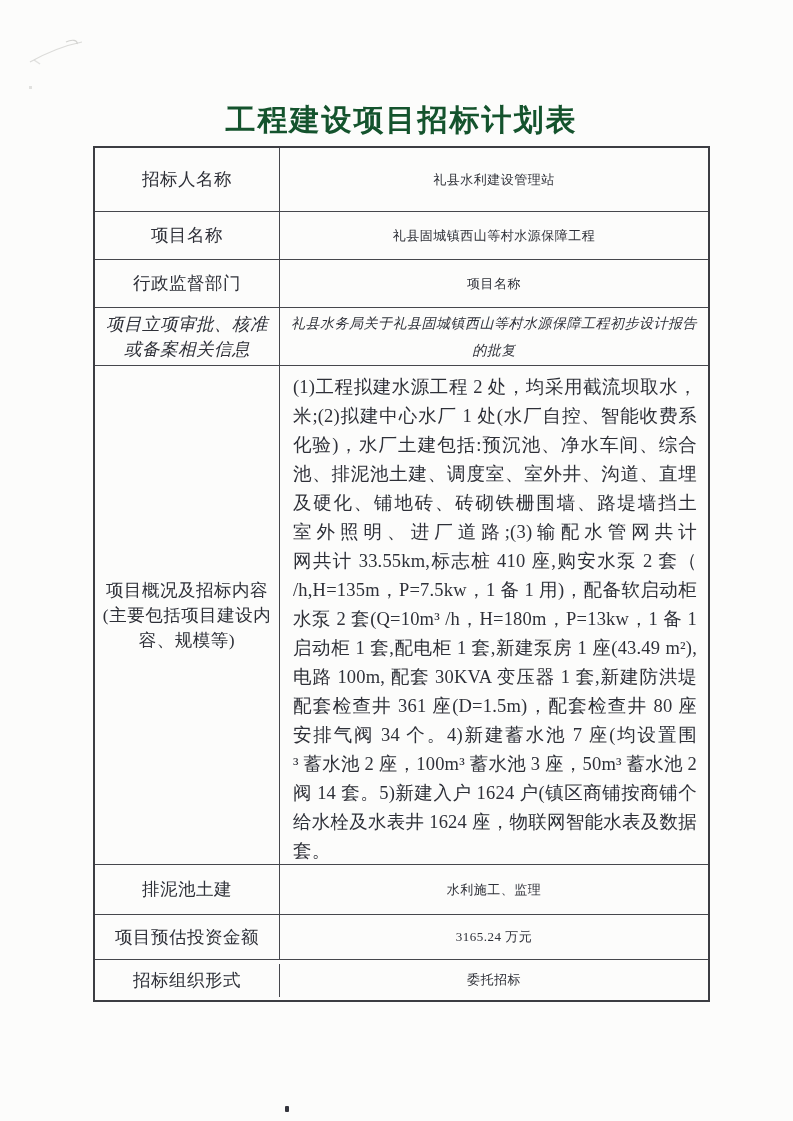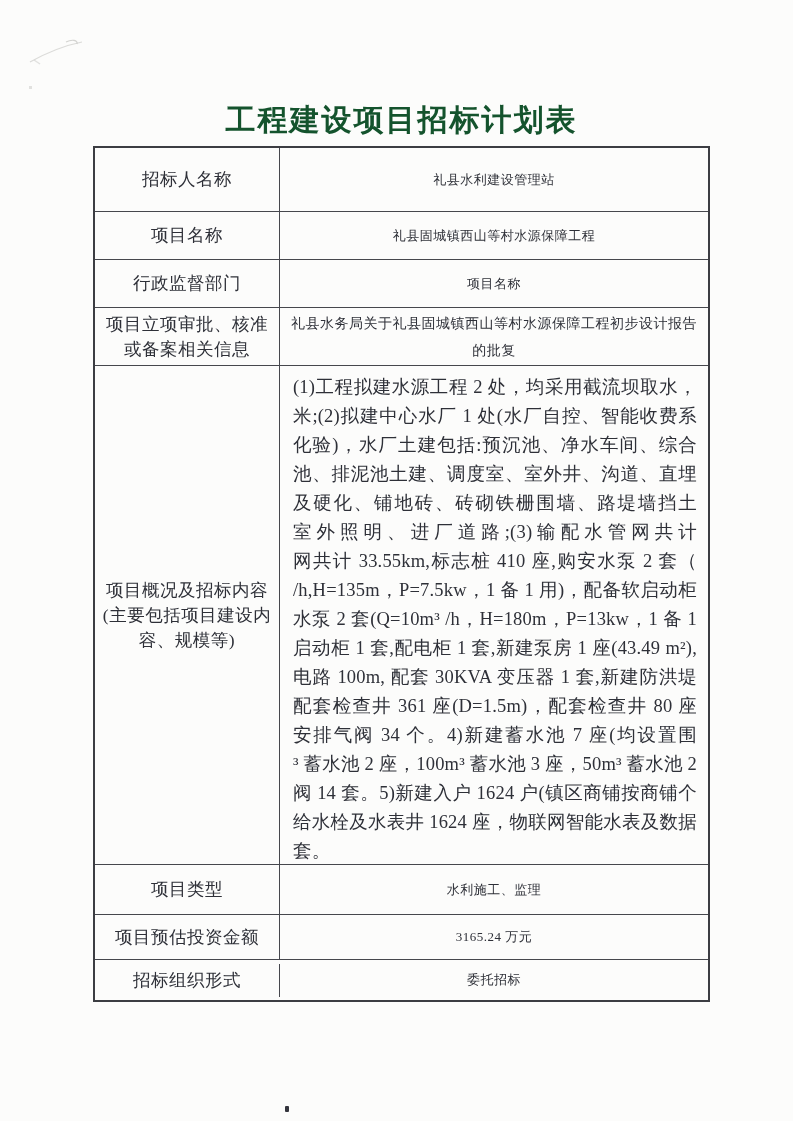--- a/index.html
+++ b/index.html
@@ -56,21 +56,21 @@
   .value-cell{
     flex:1 1 auto;
     text-align:center;
     font-size:13px;
     letter-spacing:0.5px;
     padding:2px 10px;
   }
   .r1{height:64px;}
   .r2{height:48px;}
   .r3{height:48px;}
-  .r4{height:58px;}
+  .r4{height:58px;font-style:italic;}
   .r5{height:499px;}
   .r6{height:50px;}
   .r7{height:45px;}
   .r8{height:40px;align-items:center;}
   .r4 .value-cell{font-size:14px;line-height:27px;}
   .overview-cell{
     display:block;
     text-align:left;
     padding:7px 11px 0 13px;
     font-size:18.5px;
@@ -155,21 +155,21 @@
           <div class="pline">配套检查井 361 座(D=1.5m)，配套检查井 80 座(D=1.2m)，购</div>
           <div class="pline">安排气阀 34 个。4)新建蓄水池 7 座(均设置围栏)，其中 200m</div>
           <div class="pline">³ 蓄水池 2 座，100m³ 蓄水池 3 座，50m³ 蓄水池 2 座，装配蝶</div>
           <div class="pline">阀 14 套。5)新建入户 1624 户(镇区商铺按商铺个数计算)，</div>
           <div class="pline">给水栓及水表井 1624 座，物联网智能水表及数据终端 1624</div>
           <div class="pline">套。</div>
         </div>
     </div>
 
     <div class="brow r6">
-      <div class="cell label-cell">项目类型</div>
+      <div class="cell label-cell">排泥池土建</div>
       <div class="cell value-cell">水利施工、监理</div>
     </div>
 
     <div class="brow r7">
       <div class="cell label-cell">项目预估投资金额</div>
       <div class="cell value-cell">3165.24 万元</div>
     </div>
 
     <div class="brow r8">
       <div class="cell label-cell">招标组织形式</div>

